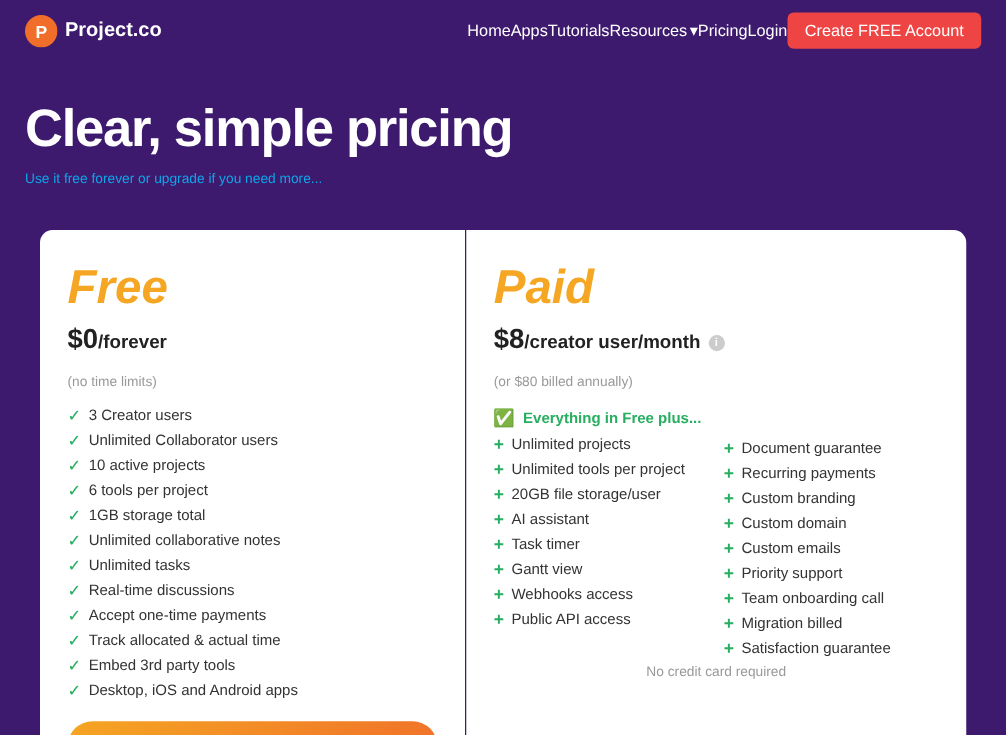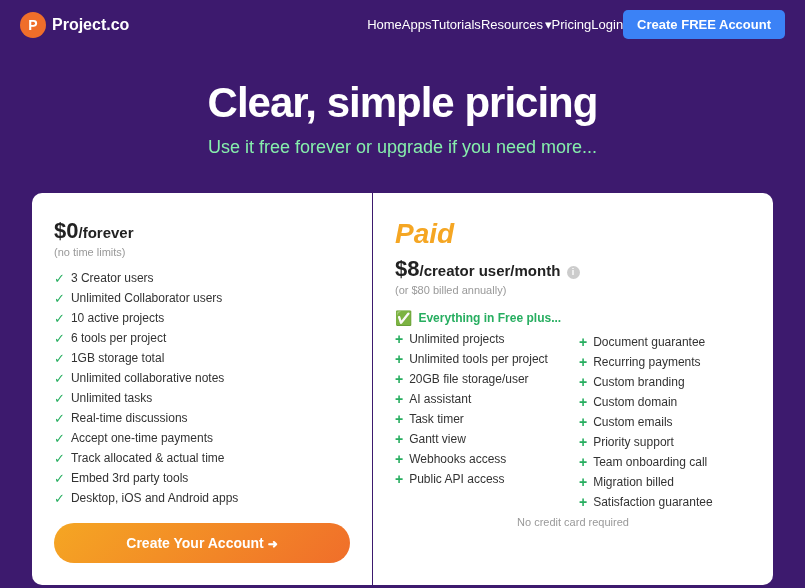--- a/index.html
+++ b/index.html
@@ -40,45 +40,44 @@
       color: #fff;
       text-decoration: none;
       font-size: 13px;
     }
     .resources-link {
       display: flex;
       align-items: center;
       gap: 2px;
     }
     .nav-btn {
-      background: #3b82f6;
+      background: #ef4444;
       color: #fff;
       border: none;
       padding: 7px 14px;
       border-radius: 5px;
       font-size: 13px;
-      font-weight: 700;
+      font-weight: 400;
       cursor: pointer;
     }
 
     
     .hero {
-      text-align: center;
       padding: 30px 20px 20px;
     }
     .hero h1 {
       color: #fff;
       font-size: 42px;
       font-weight: 900;
       letter-spacing: -1px;
       margin-bottom: 10px;
     }
     .hero p {
-      color: #86efac;
-      font-size: 18px;
+      color: #0ea5e9;
+      font-size: 11px;
     }
 
     
     .pricing-row {
       display: flex;
       gap: 0;
       justify-content: center;
       padding: 15px 30px 20px;
     }
 
@@ -92,32 +91,32 @@
     .card-paid { border-radius: 0 10px 10px 0; width: 400px; }
 
     .plan-name-free {
       font-size: 38px;
       font-weight: 900;
       color: #f5a623;
       font-style: italic;
       margin-bottom: 6px;
     }
     .plan-name-paid {
-      font-size: 28px;
+      font-size: 38px;
       font-weight: 900;
       color: #f5a623;
       font-style: italic;
       margin-bottom: 6px;
     }
 
     .price-line {
       font-size: 15px;
       font-weight: 700;
       color: #222;
-      margin-bottom: 2px;
+      margin-bottom: 16px;
     }
     .price-line .big { font-size: 22px; }
     .price-sub {
       font-size: 11px;
       color: #999;
       margin-bottom: 14px;
     }
 
     .features-list {
       list-style: none;
@@ -229,20 +228,21 @@
 </nav>
 
 <div class="hero">
   <h1>Clear, simple pricing</h1>
   <p>Use it free forever or upgrade if you need more...</p>
 </div>
 
 <div class="pricing-row">
 
   <div class="card card-free">
+    <div class="plan-name-free">Free</div>
     <div class="price-line">
       <span class="big">$0</span><span>/forever</span>
     </div>
     <div class="price-sub">(no time limits)</div>
 
     <ul class="features-list">
       <li>
           <span class="check-icon">✓</span>
           <span>3 Creator users</span>
         </li>

